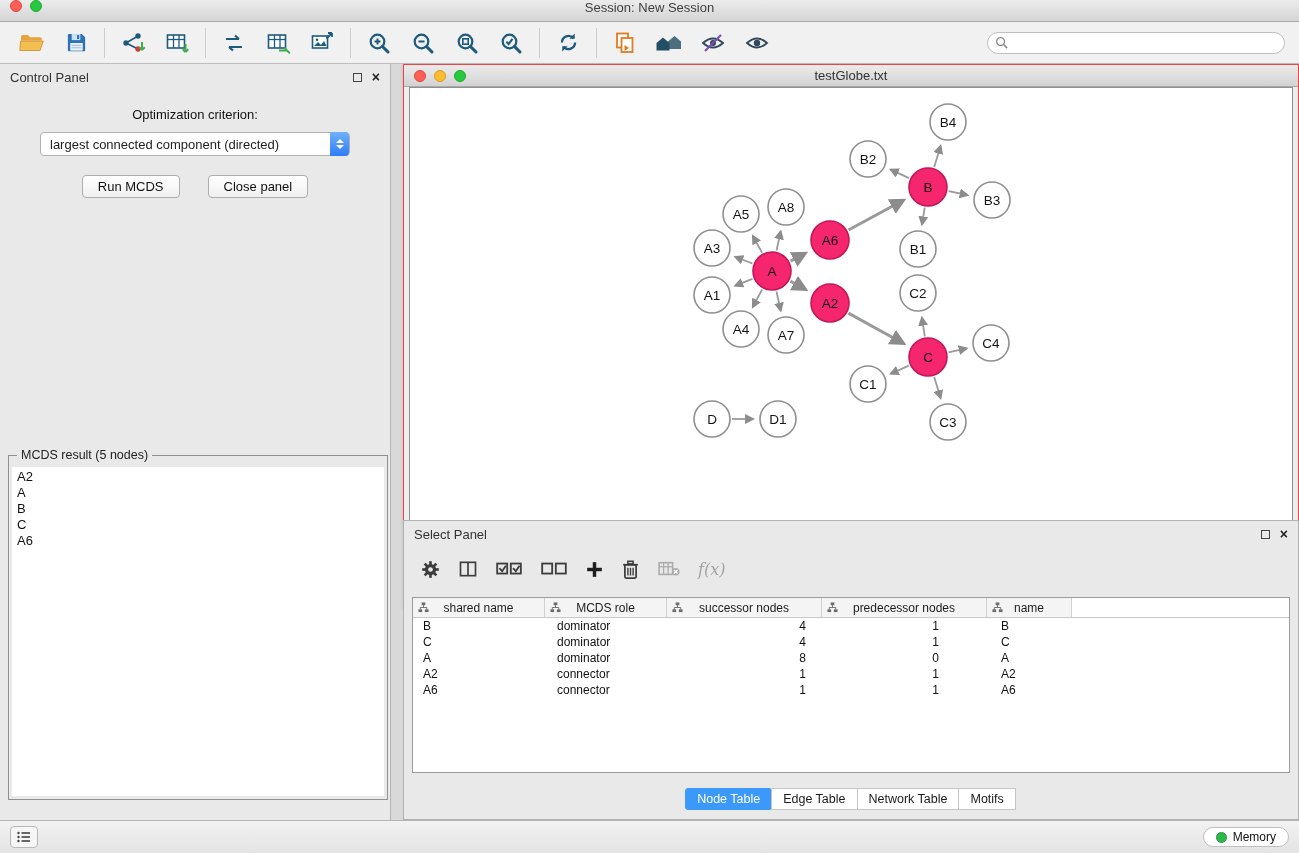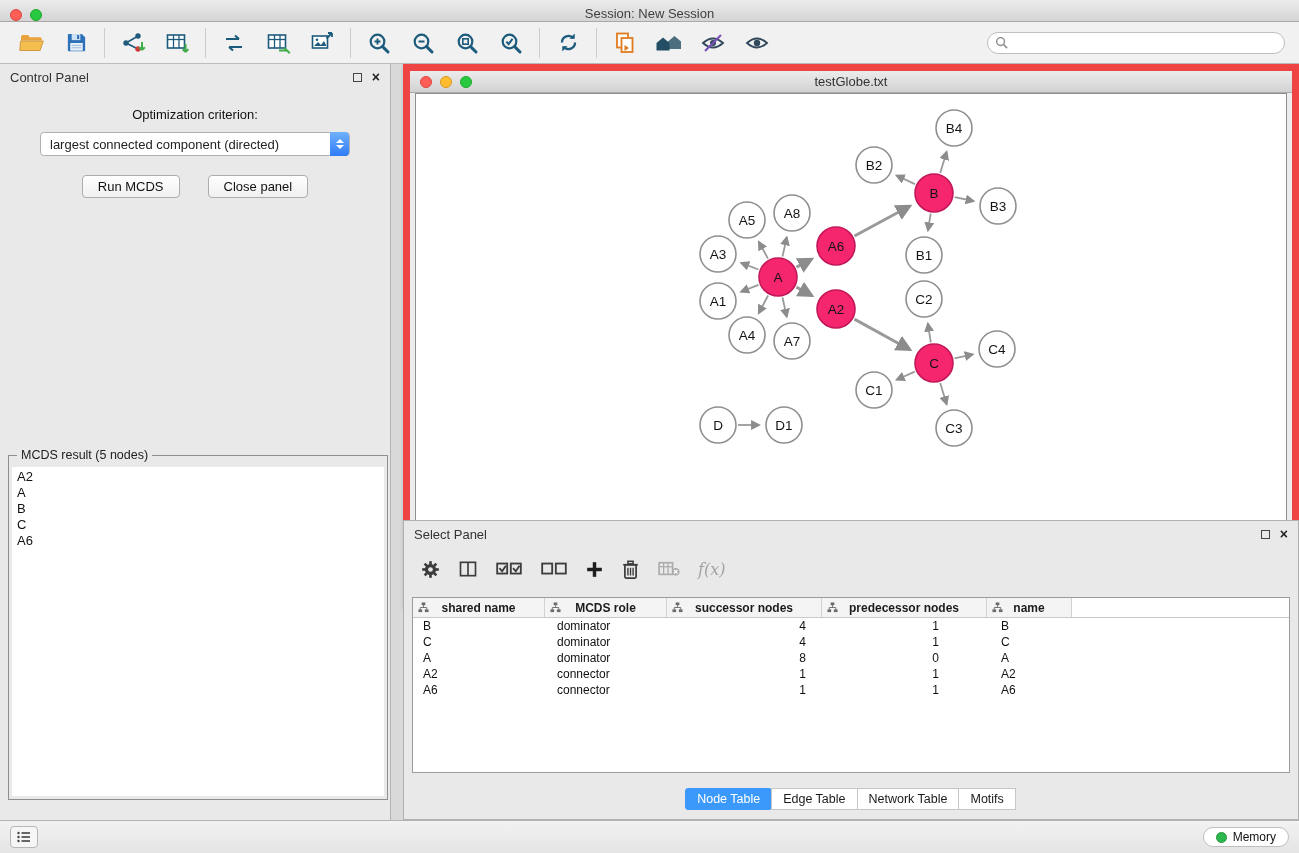--- a/index.html
+++ b/index.html
@@ -2,21 +2,21 @@
 <html><head>
 <meta charset="utf-8">
 <style>
   * { margin:0; padding:0; box-sizing:border-box; }
   html,body { width:1299px; height:853px; overflow:hidden; }
   body { font-family:"Liberation Sans", sans-serif; font-size:13px; background:#d9d9d9; position:relative; color:#222; }
 
   
   .titlebar { position:absolute; top:0; left:0; right:0; height:22px;
     background:linear-gradient(#ececec,#d4d4d4); border-bottom:1px solid #a9a9a9;
-    display:flex; align-items:flex-end; }
+    display:flex; align-items:flex-start; }
   .lights { display:flex; gap:8px; margin-left:10px; }
   .light { width:12px; height:12px; border-radius:50%; }
   .light.red { background:#ff5f57; border:1px solid #e0443e; }
   .light.yellow { background:#febc2e; border:1px solid #d89b20; }
   .light.green { background:#28c840; border:1px solid #1aab29; }
   .titlebar-title { position:absolute; left:0; right:0; text-align:center; font-size:13px; color:#3f3f3f; }
 
   
   .toolbar { position:absolute; top:22px; left:0; right:0; height:42px; background:#f1f1f1;
     border-bottom:1px solid #bdbdbd; display:flex; align-items:center; padding:0 14px; }
@@ -50,34 +50,34 @@
   .cp-buttons { display:flex; justify-content:center; gap:28px; margin-top:19px; }
   .btn { background:linear-gradient(#ffffff,#f0f0f0); border:1px solid #adadad; border-radius:4px;
     padding:3px 15px; font-size:13px; color:#111; }
   .result-group { position:absolute; left:8px; right:2px; top:391px; height:345px; border:1px solid #8f8f8f; }
   .result-legend { position:absolute; top:-8px; left:8px; background:#e9e9e9; padding:0 4px; font-size:12.5px; color:#222; }
   .result-list { position:absolute; top:11px; left:3px; right:3px; bottom:3px; background:#fff; overflow:auto; padding-top:2px; }
   .result-item { font-size:13px; line-height:16px; padding:0 5px; color:#111; }
 
   
   .net-window { position:absolute; left:403px; top:0; width:896px; height:544px; background:#ededed;
-    border:7px solid #ef4444; box-shadow:0 1px 3px rgba(0,0,0,.15); }
+    border:1px solid #ef4444; box-shadow:0 1px 3px rgba(0,0,0,.15); }
   .net-titlebar { height:22px; background:linear-gradient(#ececec,#d2d2d2); border-bottom:1px solid #aaa;
     display:flex; align-items:center; position:relative; }
   .net-title { position:absolute; left:0; right:0; text-align:center; font-size:13px; color:#333; }
   .net-canvas { position:absolute; top:22px; left:5px; right:5px; bottom:7px; background:#fff; border:1px solid #8f8f8f; }
   .net-canvas svg { display:block; }
 
   
   .table-panel { position:absolute; left:403px; top:456px; width:896px; bottom:0; background:#e9e9e9; border:1px solid #b0b0b0; }
   .tp-toolbar { height:44px; display:flex; align-items:center; gap:17px; padding-left:16px; }
   .tp-btn { display:flex; align-items:center; justify-content:center; }
   .fx-label { font-family:"DejaVu Serif", serif; font-style:italic; font-size:16px; color:#a3a3a3; }
   .tp-table { position:absolute; left:8px; right:8px; top:76px; bottom:46px; background:#fff; border:1px solid #9c9c9c; overflow:hidden; }
-  .thead { display:flex; height:20px; background:#f4f4f4; border-bottom:1px solid #c9c9c9;font-weight:bold; }
+  .thead { display:flex; height:20px; background:#f4f4f4; border-bottom:1px solid #c9c9c9; }
   .th { position:relative; display:flex; align-items:center; justify-content:center; font-size:12px; color:#1c1c1c;
     border-right:1px solid #d2d2d2; background:#f4f4f4; }
   .th-ico { position:absolute; left:5px; top:4px; }
   .th.filler { flex:1; background:#fff; border-right:none; }
   .tr { display:flex; height:16px; align-items:center; font-size:12px; color:#111; }
   .td { overflow:hidden; white-space:nowrap; }
   .td.c0 { padding-left:10px; }
   .td.c1 { padding-left:12px; }
   .td.c2 { text-align:right; padding-right:16px; }
   .td.c3 { text-align:right; padding-right:48px; }

